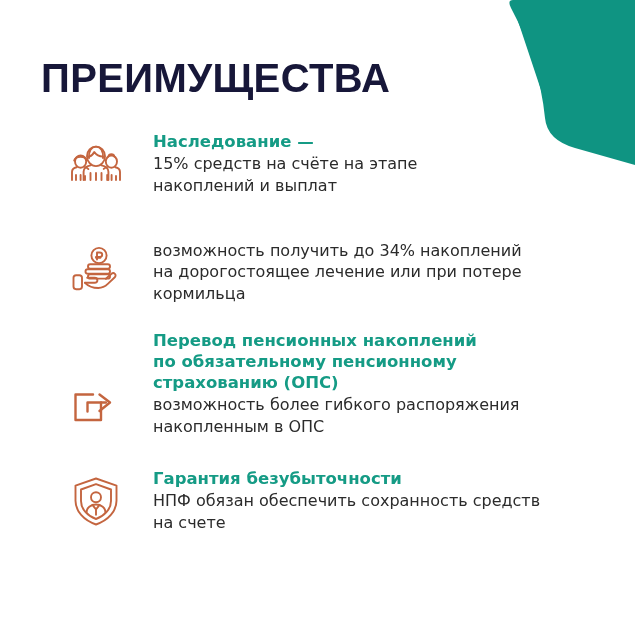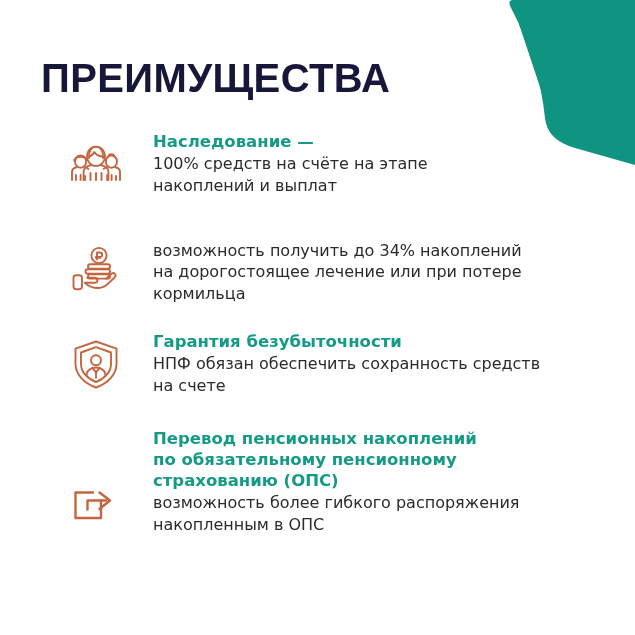--- a/index.html
+++ b/index.html
@@ -136,21 +136,21 @@
         <path d="M22 22.2c0-5.4 4-9.6 9-9.6s9 4.2 9 9.6-4 9.9-9 9.9-9-4.5-9-9.9z"></path>
         <path d="M24 24c-0.6-6.5 2.3-11.4 7-11.4 4.8 0 7.6 4.9 7 11.4"></path>
         <path d="M24 22.6c2.2-0.6 4.2-2.3 5.3-4.6 1.9 2.8 5.2 4.5 8.7 4.6"></path>
         <path d="M18.6 46V37.8c0-3.6 2.9-5.6 7-6.4"></path>
         <path d="M43.4 46V37.8c0-3.6-2.9-5.6-7-6.4"></path>
         <path d="M25.5 46v-7M31 46v-7M36.5 46v-7"></path>
       </svg>
     </div>
     <div class="benefit-body">
       <p class="benefit-title">Наследование —</p>
-      <p class="benefit-text">100% средств на счёте на этапе
+      <p class="benefit-text">15% средств на счёте на этапе
 накоплений и выплат</p>
     </div>
   </div>
 
   <div class="benefit benefit-2">
     <div class="benefit-icon">
       <svg width="62" height="62" viewBox="0 0 62 62" xmlns="http://www.w3.org/2000/svg" fill="none" stroke="#c4653f" stroke-width="1.9" stroke-linecap="round" stroke-linejoin="round">
 
         <circle cx="34" cy="13.5" r="7.6"></circle>
         <path d="M32 17.5v-7h2.6c1.6 0 2.6 0.9 2.6 2.2 0 1.3-1 2.2-2.6 2.2H31"></path>
@@ -163,42 +163,20 @@
         <path d="M20 40.8h9.6c1.6 0 2.8-1.1 2.8-2.5 0-1.4-1.2-2.5-2.8-2.5h-7.4"></path>
         <path d="M20 40.8c3.5 3.6 8 5.2 13.3 5.2 3.6 0 6.9-1.6 9.5-4.1l7-6.7c1-1 1-2.5 0.1-3.4-0.9-0.9-2.4-0.9-3.4 0l-5.6 5"></path>
 
         <rect x="8.5" y="33.2" width="8.5" height="14" rx="2.6"></rect>
       </svg>
     </div>
     <div class="benefit-body">
       <p class="benefit-text">возможность получить до 34% накоплений
 на дорогостоящее лечение или при потере
 кормильца</p>
-    </div>
-  </div>
-
-  <div class="benefit benefit-3">
-    <div class="benefit-icon">
-      <svg width="62" height="62" viewBox="0 0 62 62" xmlns="http://www.w3.org/2000/svg" fill="none" stroke="#c4653f" stroke-width="1.9" stroke-linecap="round" stroke-linejoin="round">
-
-        <path d="M31 7.5 10.5 14.6v15.2c0 10.3 8.2 19.6 20.5 23.7 12.3-4.1 20.5-13.4 20.5-23.7V14.6L31 7.5z"></path>
-
-        <path d="M31 13.2 16 18.5v11.5c0 7.8 6.1 14.8 15 18 8.9-3.2 15-10.2 15-18V18.5L31 13.2z"></path>
-
-        <circle cx="31" cy="26.2" r="5"></circle>
-
-        <path d="M21.5 41.5c0-4.7 4.3-8 9.5-8s9.5 3.3 9.5 8"></path>
-        <path d="M27.6 34.2 31 38.3l3.4-4.1"></path>
-        <path d="M31 38.3v5.5"></path>
-      </svg>
-    </div>
-    <div class="benefit-body">
-      <p class="benefit-title">Гарантия безубыточности</p>
-      <p class="benefit-text">НПФ обязан обеспечить сохранность средств
-на счете</p>
     </div>
   </div>
 
   <div class="benefit benefit-4">
     <div class="benefit-icon">
       <svg width="62" height="62" viewBox="0 0 62 62" xmlns="http://www.w3.org/2000/svg" fill="none" stroke="#c4653f" stroke-width="2.4" stroke-linecap="round" stroke-linejoin="round">
 
         <path d="M36 27.5V45H10.5V19.5H28"></path>
 
         <path d="M22.5 36.5V27.5h18.5"></path>
@@ -208,13 +186,35 @@
     </div>
     <div class="benefit-body">
       <p class="benefit-title">Перевод пенсионных накоплений
 по обязательному пенсионному
 страхованию (ОПС)</p>
       <p class="benefit-text">возможность более гибкого распоряжения
 накопленным в ОПС</p>
     </div>
   </div>
 
+  <div class="benefit benefit-3">
+    <div class="benefit-icon">
+      <svg width="62" height="62" viewBox="0 0 62 62" xmlns="http://www.w3.org/2000/svg" fill="none" stroke="#c4653f" stroke-width="1.9" stroke-linecap="round" stroke-linejoin="round">
+
+        <path d="M31 7.5 10.5 14.6v15.2c0 10.3 8.2 19.6 20.5 23.7 12.3-4.1 20.5-13.4 20.5-23.7V14.6L31 7.5z"></path>
+
+        <path d="M31 13.2 16 18.5v11.5c0 7.8 6.1 14.8 15 18 8.9-3.2 15-10.2 15-18V18.5L31 13.2z"></path>
+
+        <circle cx="31" cy="26.2" r="5"></circle>
+
+        <path d="M21.5 41.5c0-4.7 4.3-8 9.5-8s9.5 3.3 9.5 8"></path>
+        <path d="M27.6 34.2 31 38.3l3.4-4.1"></path>
+        <path d="M31 38.3v5.5"></path>
+      </svg>
+    </div>
+    <div class="benefit-body">
+      <p class="benefit-title">Гарантия безубыточности</p>
+      <p class="benefit-text">НПФ обязан обеспечить сохранность средств
+на счете</p>
+    </div>
+  </div>
+
 </div>
 
 </body></html>

